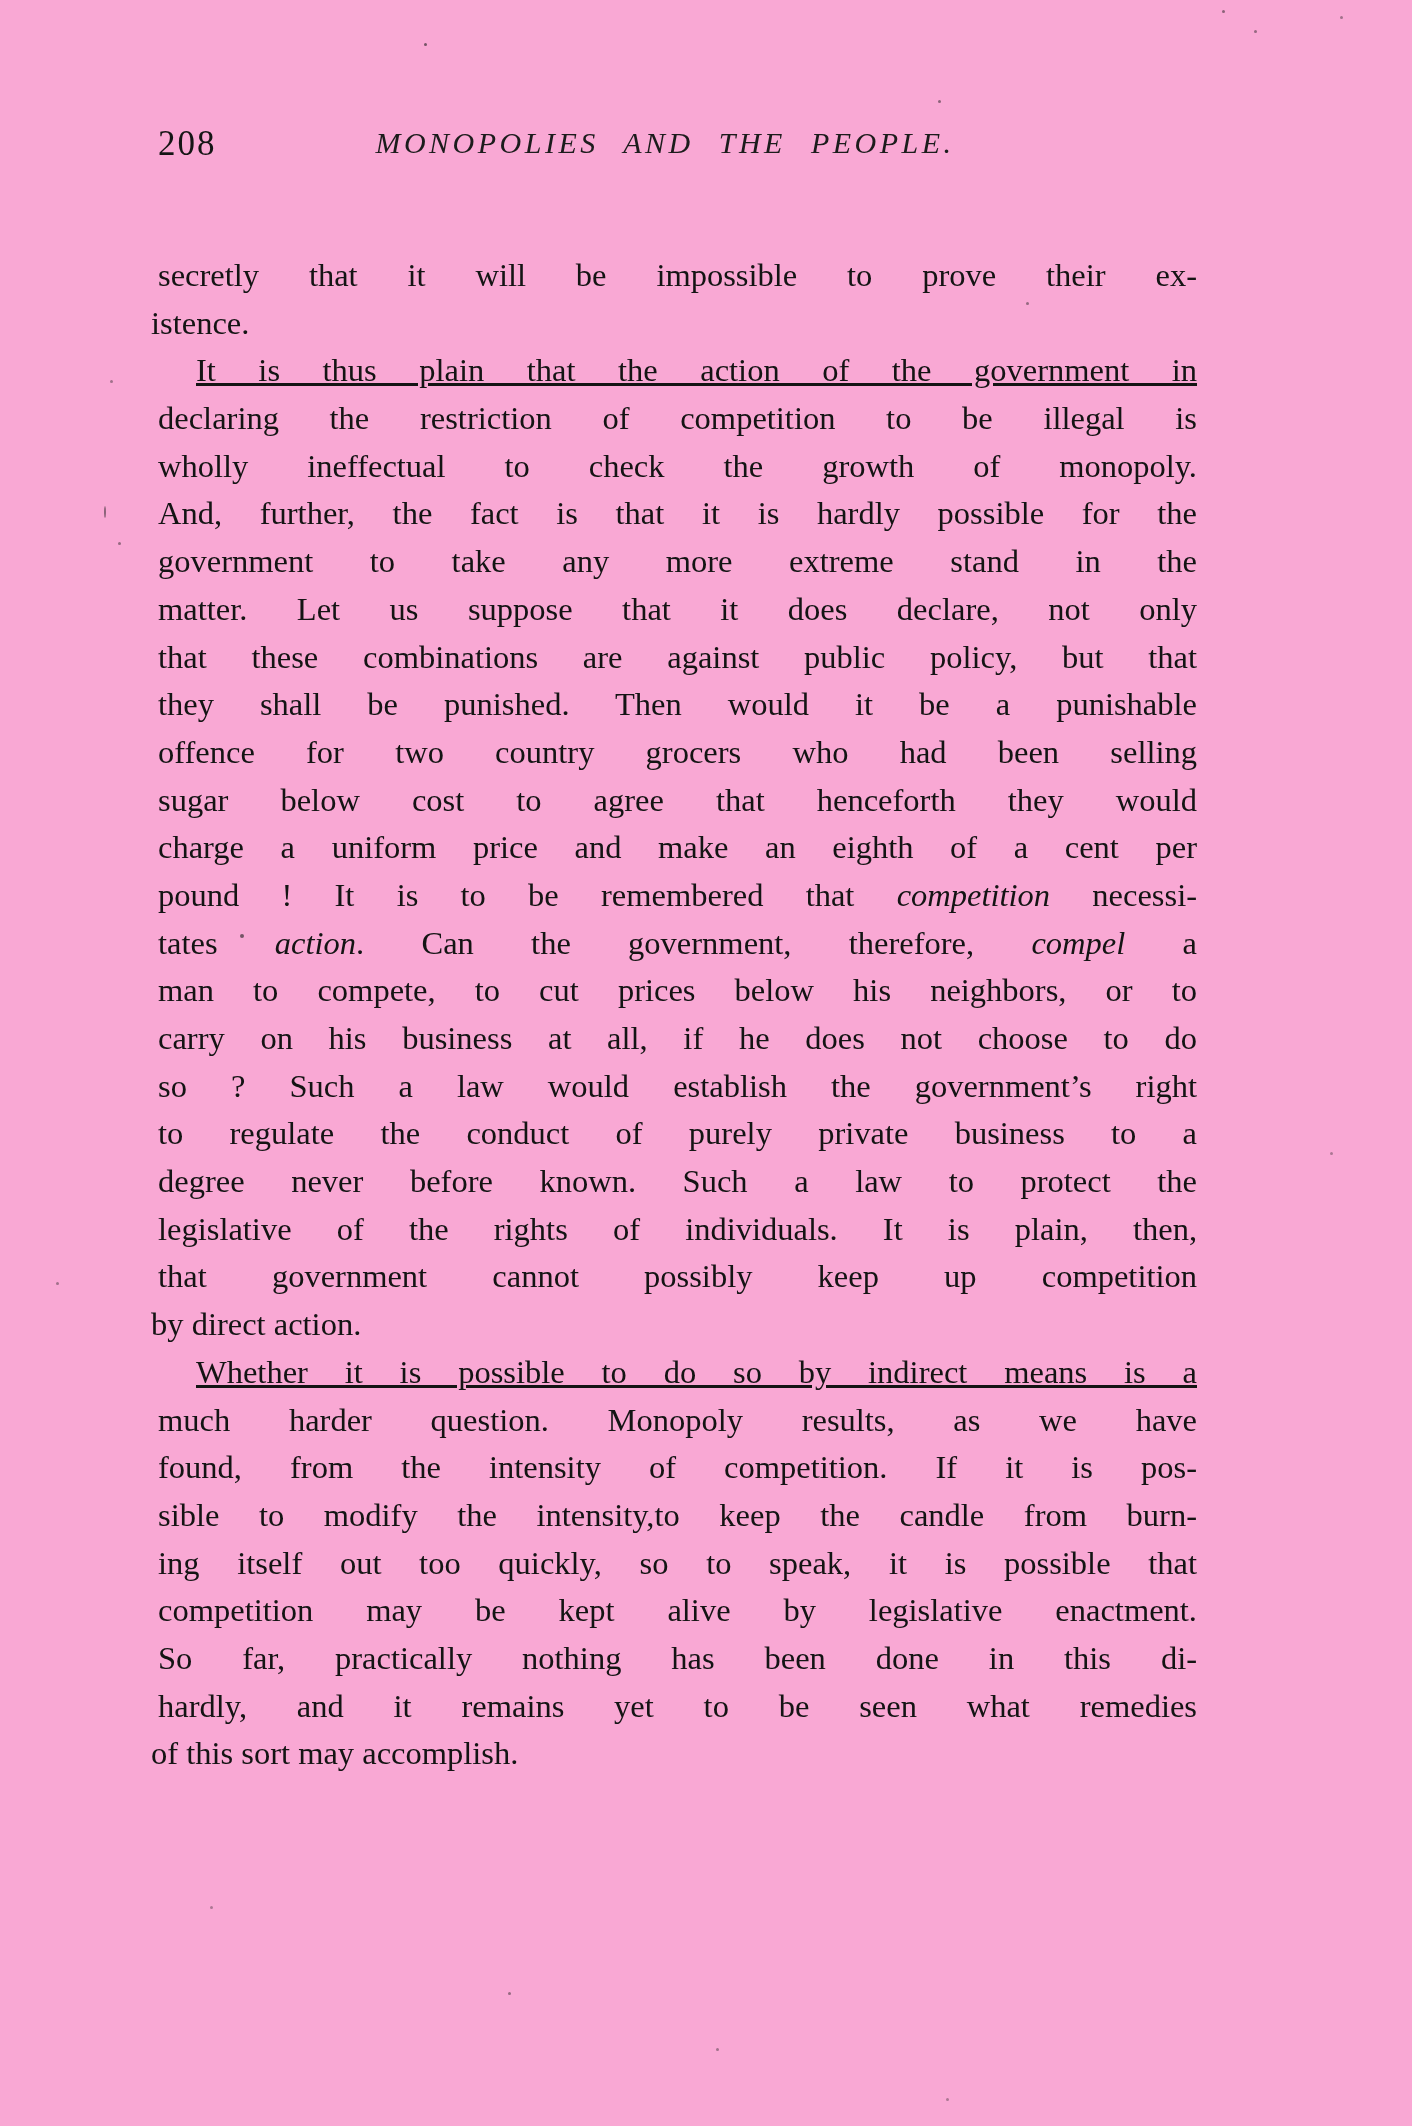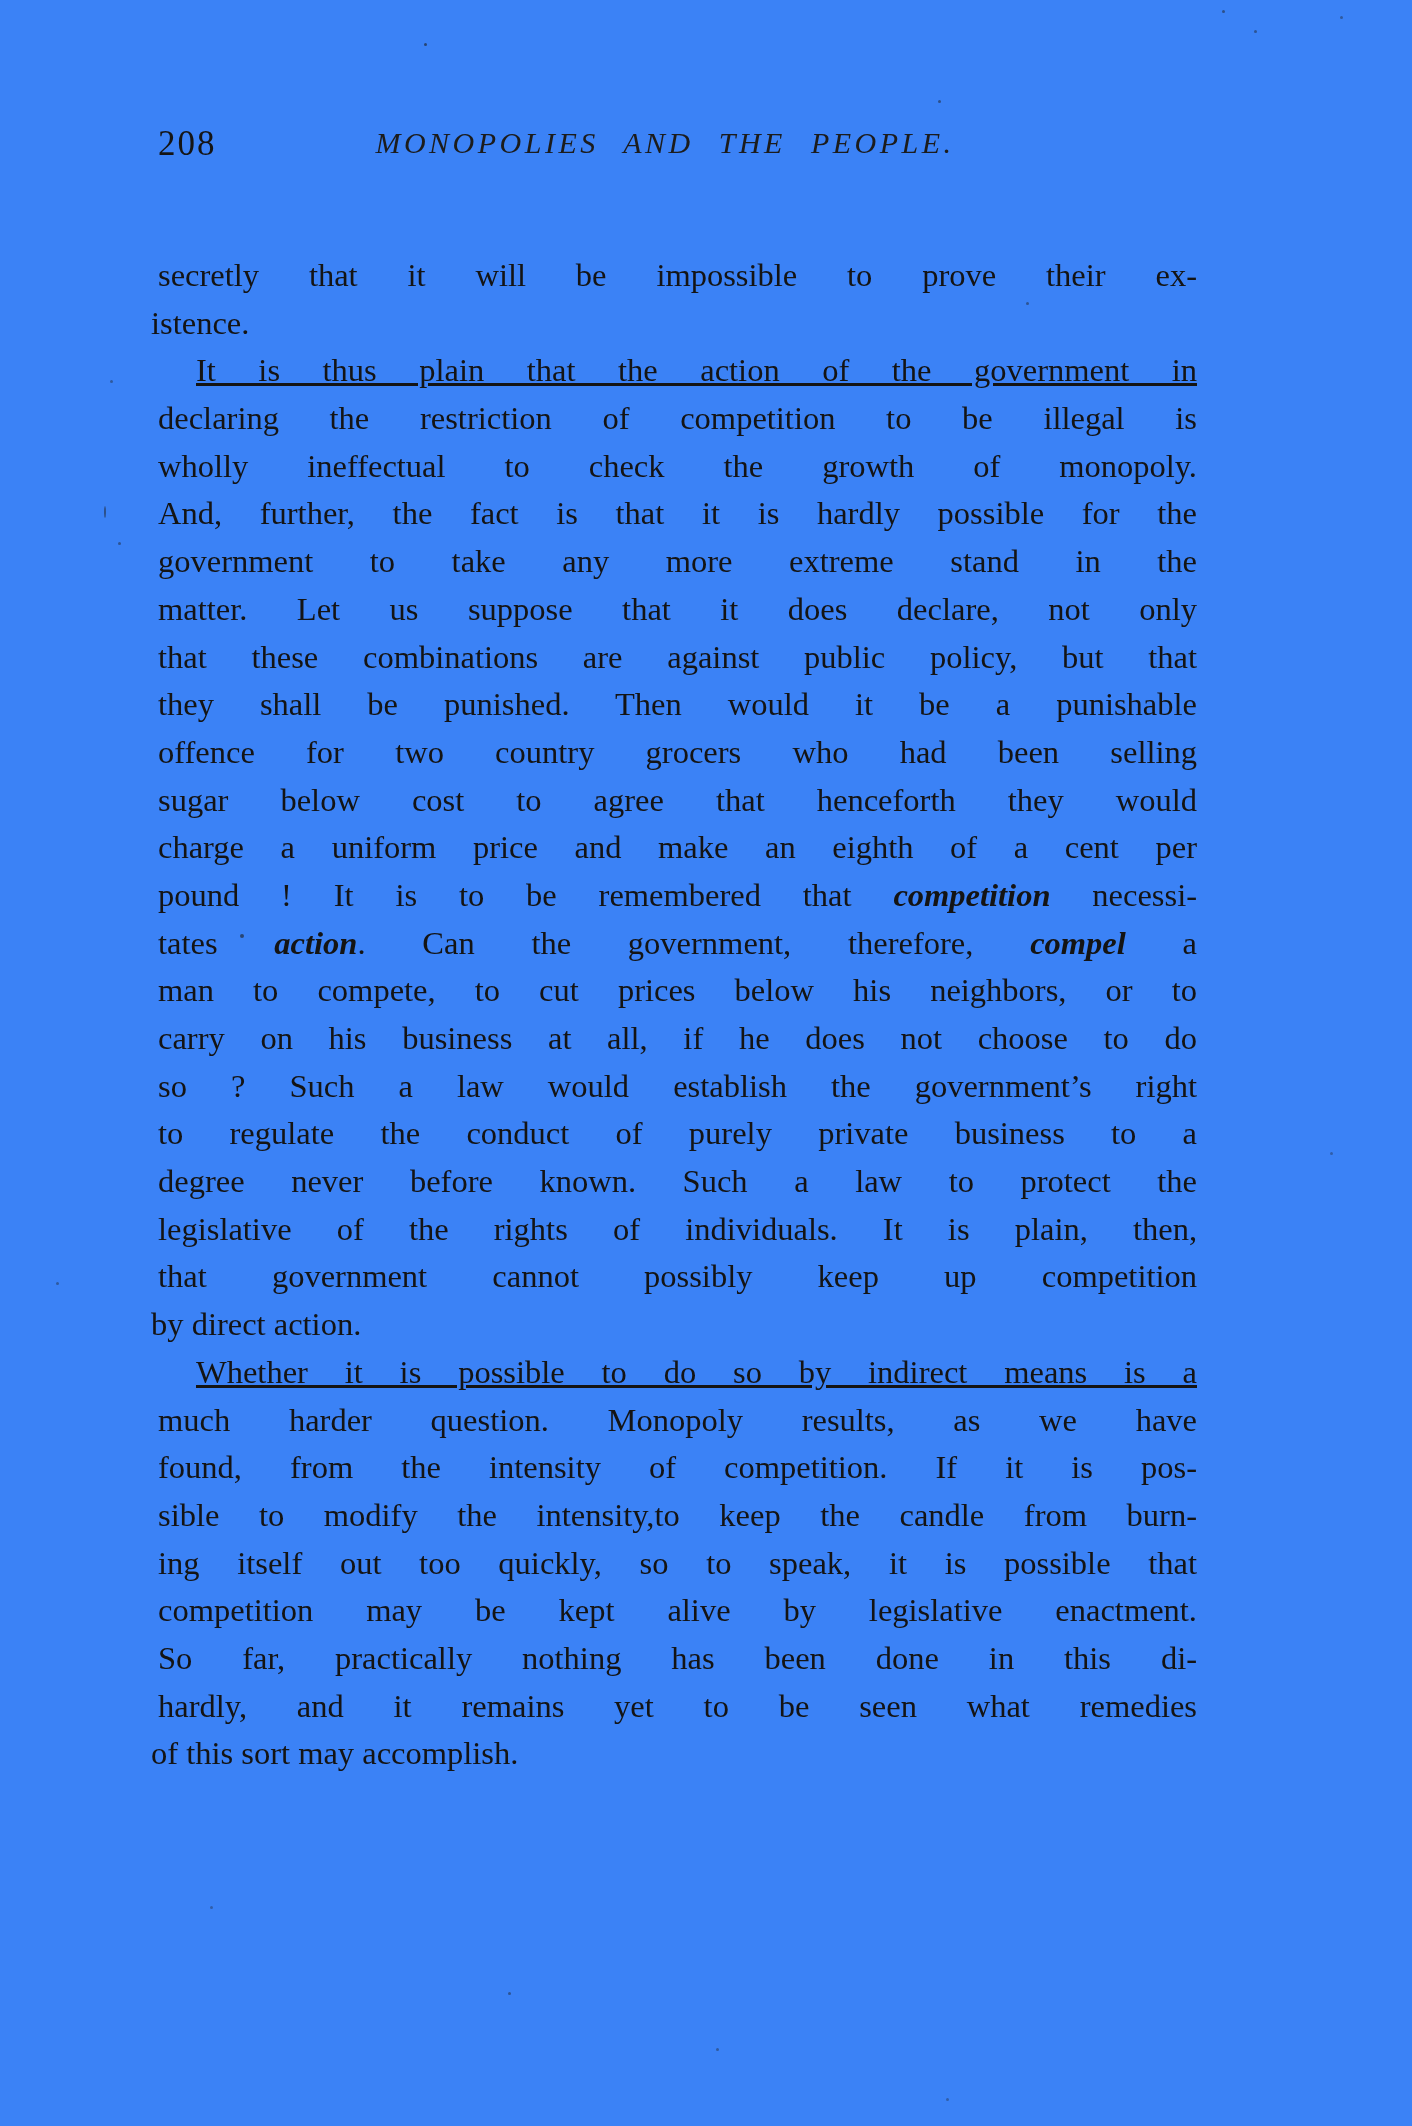--- a/index.html
+++ b/index.html
@@ -4,21 +4,21 @@
 <style>
   html, body {
     margin: 0;
     padding: 0;
     background: #ffffff;
   }
   .page {
     position: relative;
     width: 1412px;
     height: 2126px;
-    background: #3b82f6;
+    background: #f9a8d4;
     color: #171717;
     font-family: "Liberation Serif", "DejaVu Serif", serif;
     overflow: hidden;
   }
   .running-header {
     position: absolute;
     top: 122px;
     left: 150px;
     width: 1046px;
     height: 44px;
@@ -59,21 +59,21 @@
     overflow: visible;
   }
   .line.j {
     text-align: justify;
     text-align-last: justify;
     text-justify: inter-word;
     margin-left: 7px;
   }
   .line.indent { padding-left: 38px; text-decoration: underline; }
   .line.indent.j { text-indent: 0; }
-  .line i { font-style: italic; font-weight: bold; }
+  .line i { font-style: italic; }
   .speck {
     position: absolute;
     background: #1d1d1d;
     border-radius: 50%;
   }
 </style>
 </head>
 <body>
 
 <div class="page">

